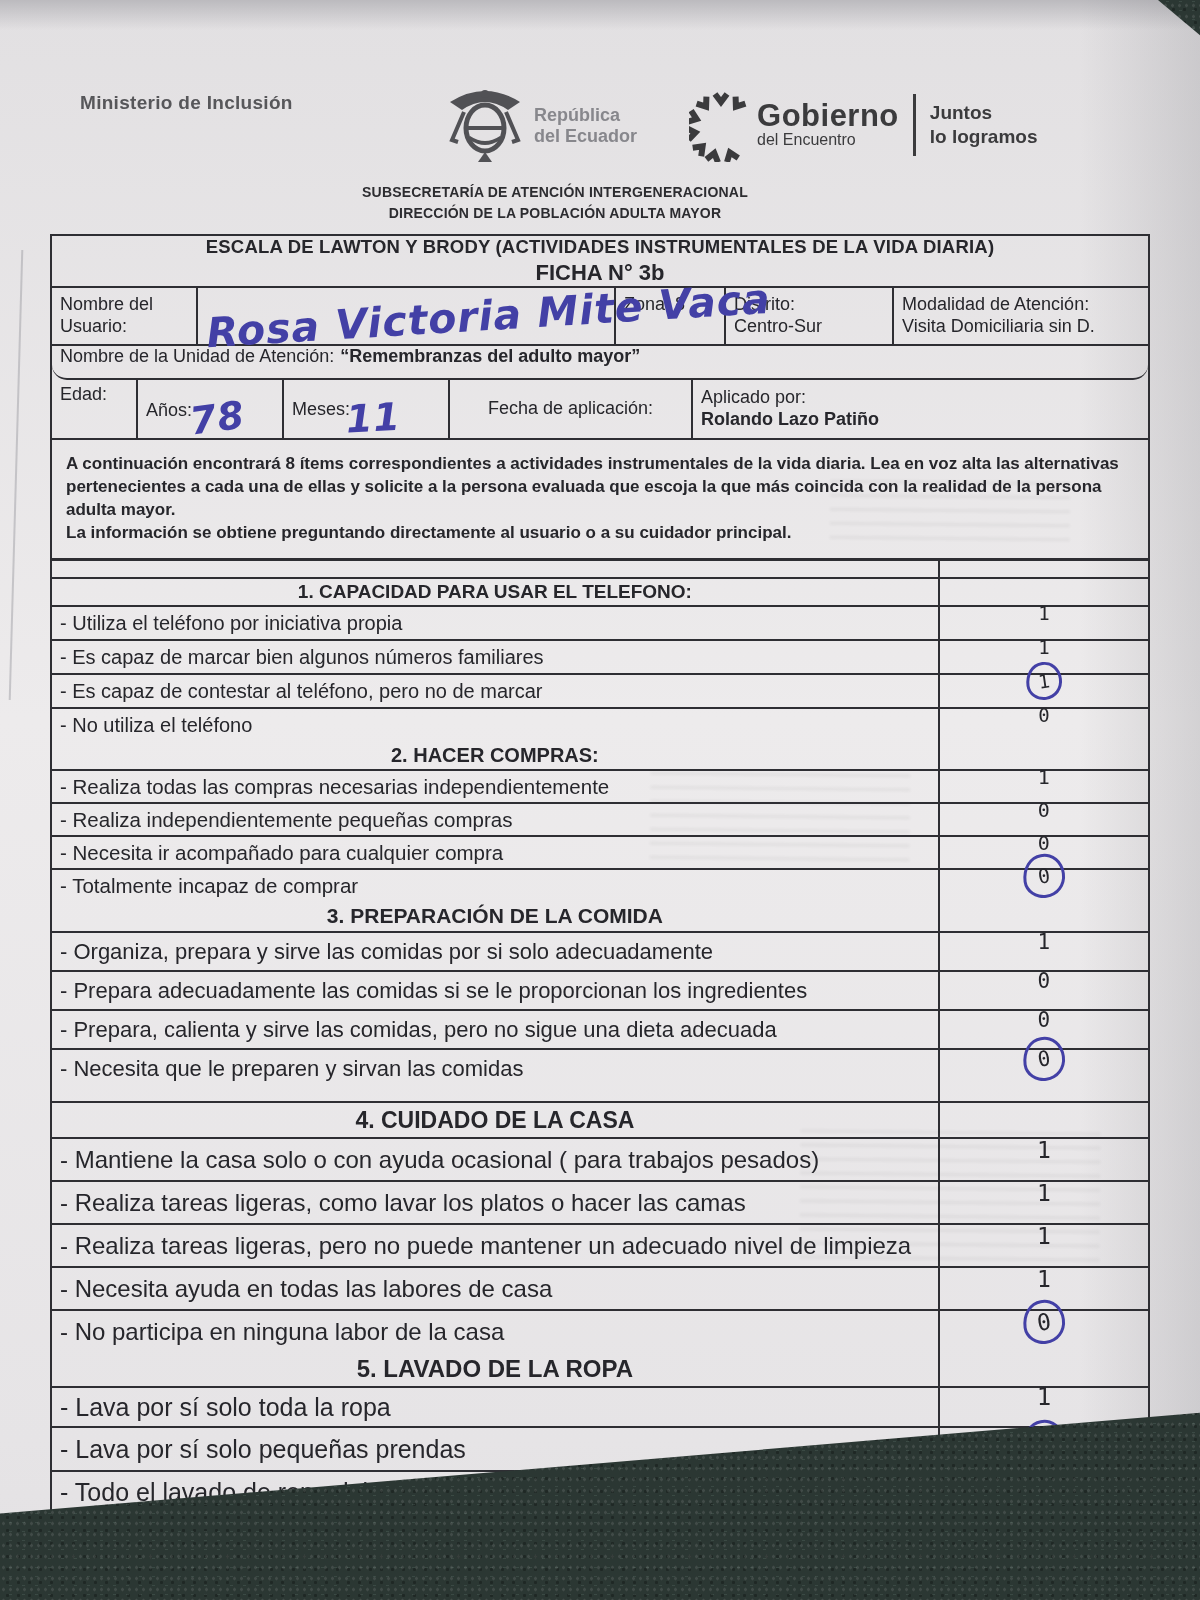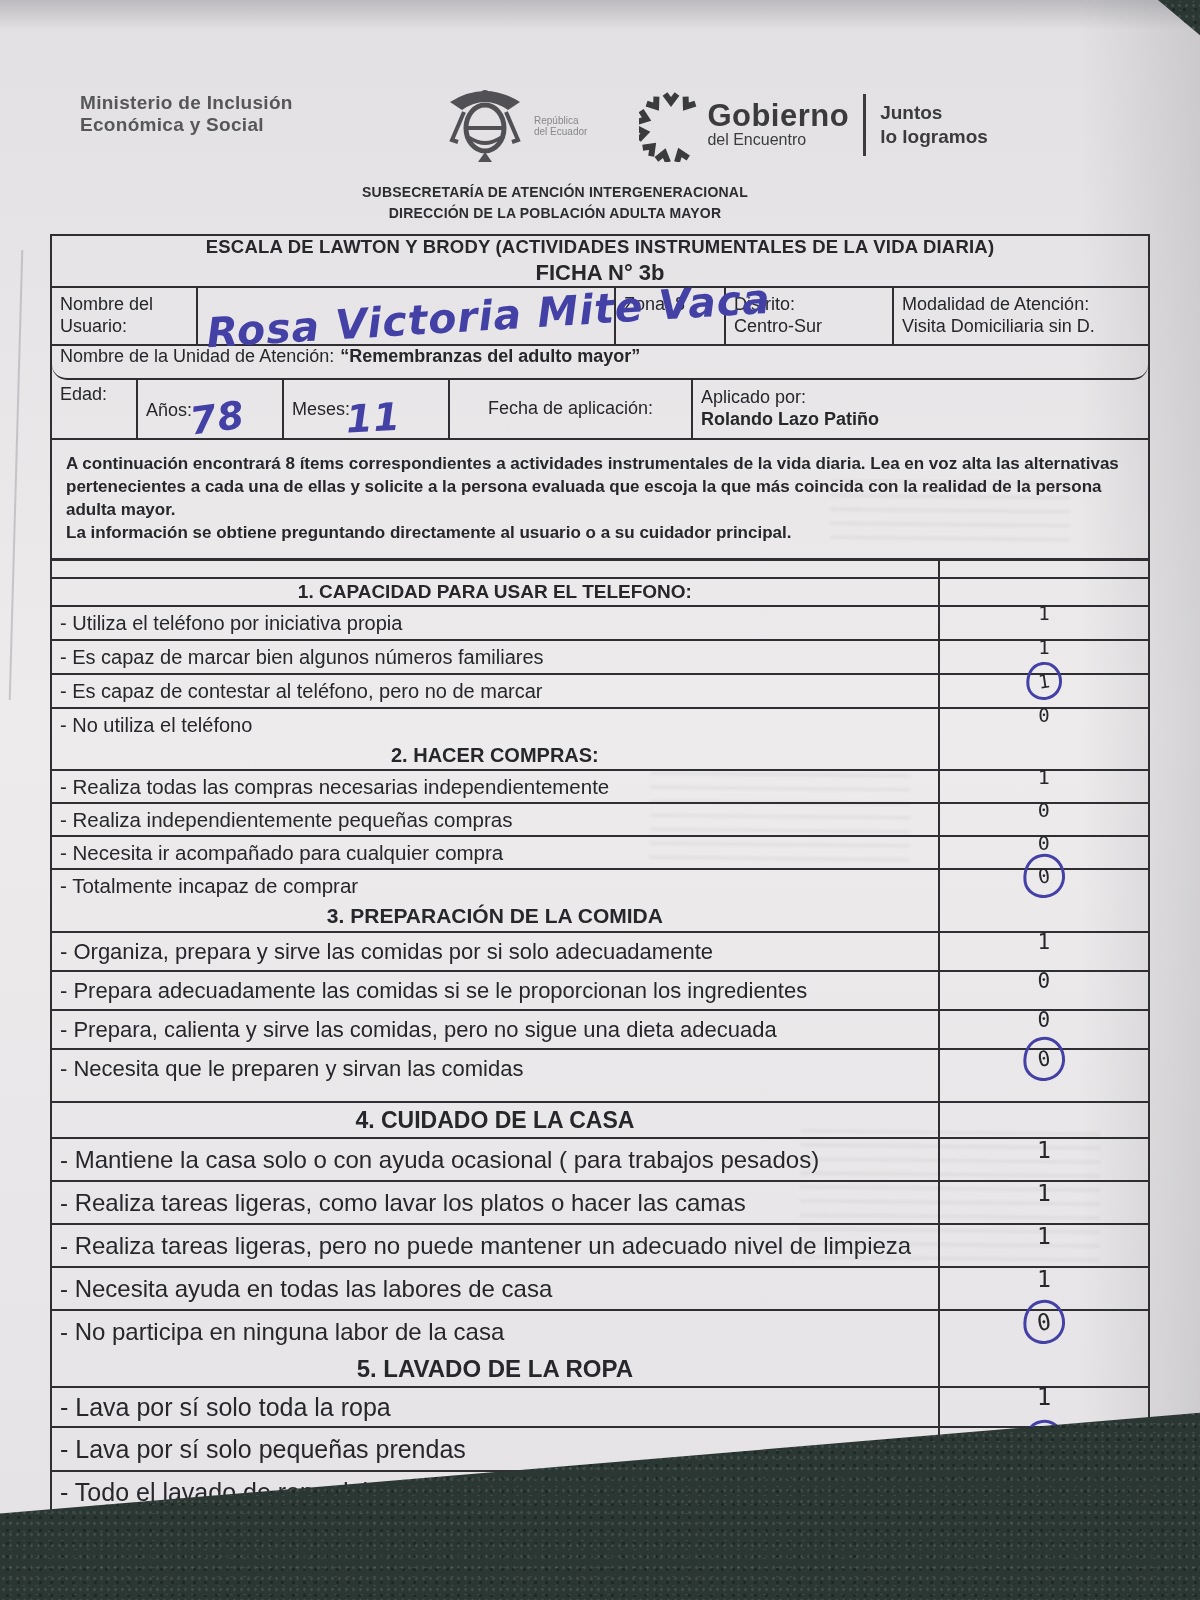--- a/index.html
+++ b/index.html
@@ -34,21 +34,21 @@
   .smudge{position:absolute;z-index:2;opacity:.05;filter:blur(1.5px);
     background:repeating-linear-gradient(0deg,#222 0 3px,transparent 3px 14px);
     transform:rotate(.6deg);}
   .content{position:relative;z-index:3;}
 
   
   .header{display:flex;align-items:flex-start;padding:92px 60px 0 80px;}
   .ministry{font-size:19px;line-height:1.15;font-weight:700;color:var(--gray);
     letter-spacing:.3px;width:330px;}
   .seal-group{display:flex;align-items:center;margin-left:32px;margin-top:-6px;}
-  .seal-caption{font-size:10px;line-height:1.15;color:#87878c;font-weight:400;margin-left:6px;}
+  .seal-caption{font-size:18px;line-height:1.15;color:#87878c;font-weight:700;margin-left:6px;}
   .gob-group{display:flex;align-items:center;margin-left:52px;margin-top:-4px;}
   .gob-text{margin-left:6px;}
   .gob-brand{font-size:31px;font-weight:800;color:var(--logo);letter-spacing:.5px;line-height:1;}
   .gob-sub{font-size:16px;font-weight:400;color:var(--logo);line-height:1.15;}
   .gob-divider{width:3px;height:62px;background:var(--logo);margin:0 14px;}
   .gob-slogan{font-size:19px;font-weight:700;color:var(--logo);line-height:1.25;}
   .subtitle{text-align:center;margin-top:16px;padding-right:90px;
     font-size:14px;font-weight:700;color:#2c2c30;line-height:1.5;letter-spacing:.2px;}
 
   
@@ -128,21 +128,20 @@
   <div class="sheet-edge"></div>
   <div class="smudge" style="left:800px;top:1130px;width:300px;height:130px;"></div>
   <div class="smudge" style="left:650px;top:770px;width:260px;height:90px;"></div>
   <div class="smudge" style="left:830px;top:470px;width:240px;height:70px;"></div>
 
   <div class="content">
 
     <div class="header">
       <div class="ministry">
         <div>Ministerio de Inclusión</div>
-        <div>Económica y Social</div>
       </div>
       <div class="seal-group">
         <svg width="86" height="80" viewBox="0 0 86 80">
           <path d="M8 16 Q43 -6 78 16 L66 24 Q43 8 20 24 Z" fill="#515155"></path>
           <circle cx="43" cy="8" r="4" fill="#515155"></circle>
           <path d="M22 26 L10 54 L16 56" stroke="#515155" stroke-width="4" fill="none"></path>
           <path d="M64 26 L76 54 L70 56" stroke="#515155" stroke-width="4" fill="none"></path>
           <ellipse cx="43" cy="42" rx="19" ry="23" fill="none" stroke="#515155" stroke-width="5"></ellipse>
           <path d="M26 42 H60" stroke="#515155" stroke-width="4"></path>
           <path d="M28 50 Q43 60 58 50 L58 54 Q43 64 28 54 Z" fill="#515155"></path>

